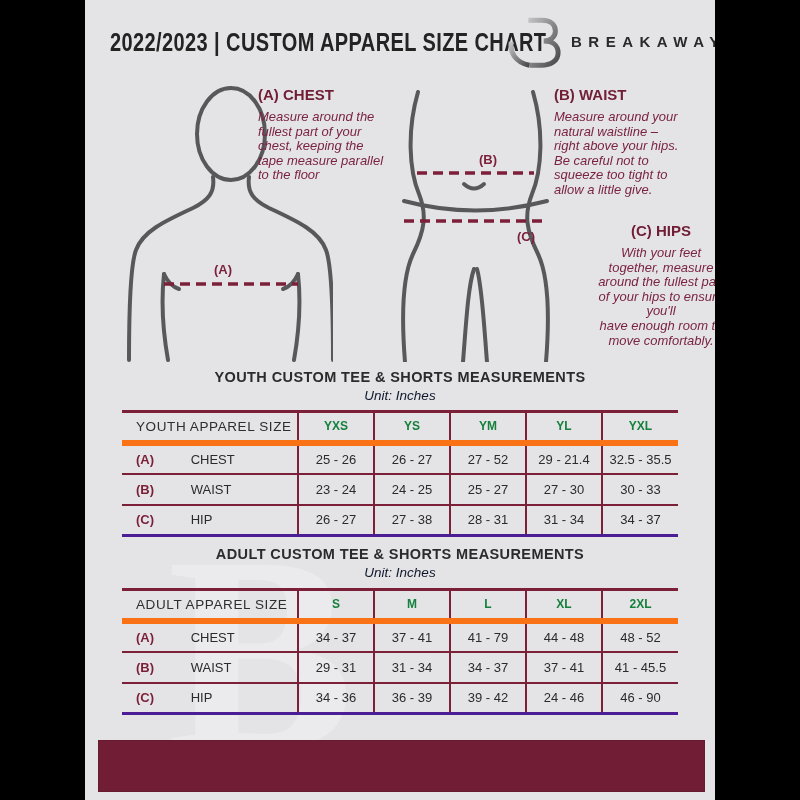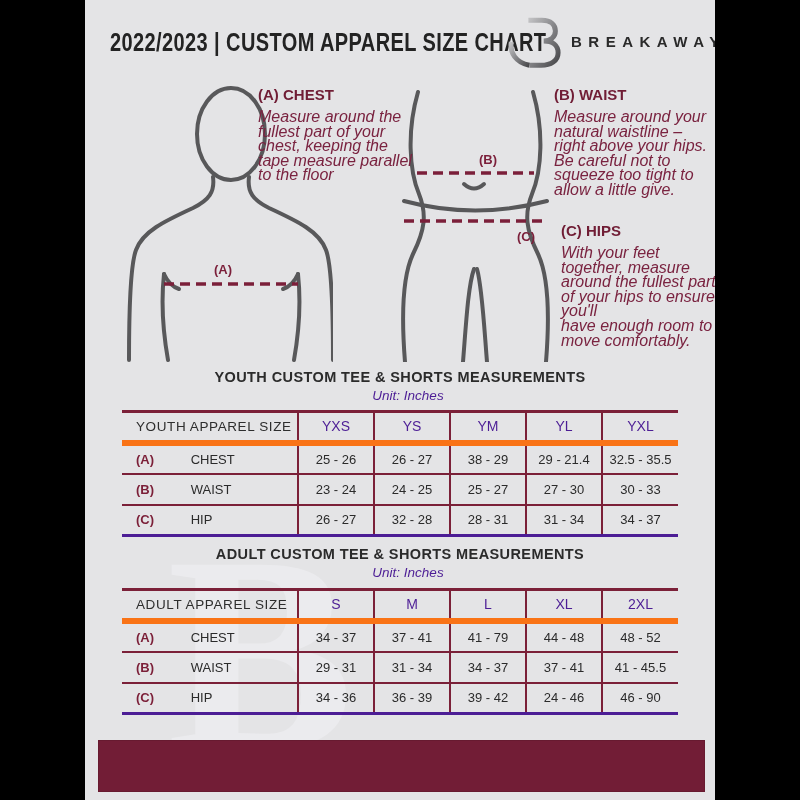--- a/index.html
+++ b/index.html
@@ -21,49 +21,49 @@
   .hdr-logo{position:absolute;left:418px;top:14px;width:58px;height:54px;}
   .hdr-brand{
     position:absolute;left:486px;top:33px;
     font-size:15px;font-weight:700;color:#2a2a2a;letter-spacing:6.5px;white-space:nowrap;
   }
   
   .fig{position:absolute;}
   .guide-block{position:absolute;}
   .guide-head{font-size:15px;font-weight:700;color:#701d35;margin:0 0 7px 0;}
   .guide-text{
-    font-size:16px;font-style:italic;color:#7a2340;line-height:14.6px;
+    font-size:13px;font-style:italic;color:#7a2340;line-height:14.6px;
     margin:0;white-space:pre-line;
   }
   
   .sec-title{
     position:absolute;left:0;width:630px;text-align:center;
     font-size:14.5px;font-weight:700;color:#2b2b2b;letter-spacing:0.4px;
   }
   .sec-unit{
-    position:absolute;left:8px;width:630px;text-align:center;
-    font-size:13.5px;font-style:italic;color:#4c1d95;
+    position:absolute;left:0;width:630px;text-align:center;
+    font-size:13.5px;font-style:italic;color:#0f172a;
   }
   
   table.size-table{
     position:absolute;left:37px;width:556px;border-collapse:collapse;
     table-layout:fixed;z-index:2;background:transparent;
   }
   .size-table col.c-label{width:176px;}
   .size-table col.c-size{width:76px;}
   .size-table tr{height:31px;}
   .size-table tr.hdr-row{border-top:3px solid #7b2038;border-bottom:6px solid #f97316;}
   .size-table tr.data-row{border-bottom:2px solid #7b2038;}
   .size-table tr.data-row:last-child{border-bottom:3px solid #4c1d95;}
   .size-table th,.size-table td{
     border-left:2px solid #7b2038;padding:0;text-align:center;
     font-size:13px;color:#2b2b2b;font-weight:400;
   }
   .size-table th:first-child,.size-table td:first-child{border-left:none;text-align:left;padding-left:14px;}
-  .size-table th.size-col{font-weight:400;font-size:14px;color:#4c1d95;}
+  .size-table th.size-col{font-weight:700;font-size:12px;color:#15803d;}
   .size-table th.label-col{font-weight:400;font-size:13.5px;letter-spacing:0.6px;color:#2e2e2e;}
   .row-prefix{color:#7b1f38;font-weight:700;}
   .row-label{color:#2b2b2b;margin-left:33px;}
   
   .watermark{
     position:absolute;left:82px;top:548px;z-index:1;
     font-size:280px;line-height:0.76;font-weight:700;color:#ebebee;
     font-family:"Liberation Serif",serif;user-select:none;
   }
   .footer-bar{
@@ -130,21 +130,21 @@
   </div>
   <div class="guide-block" style="left:469px;top:86px;width:155px;">
     <p class="guide-head">(B) WAIST</p>
     <p class="guide-text">Measure around your
 natural waistline –
 right above your hips.
 Be careful not to
 squeeze too tight to
 allow a little give.</p>
   </div>
-  <div class="guide-block" style="left:476px;top:222px;width:160px;">
+  <div class="guide-block" style="left:496px;top:222px;width:160px;text-align:center;">
     <p class="guide-head">(C) HIPS</p>
     <p class="guide-text">With your feet
 together, measure
 around the fullest part
 of your hips to ensure
 you'll
 have enough room to
 move comfortably.</p>
   </div>
 
@@ -167,36 +167,36 @@
       <th class="size-col">YXS</th>
       <th class="size-col">YS</th>
       <th class="size-col">YM</th>
       <th class="size-col">YL</th>
       <th class="size-col">YXL</th>
     </tr>
     <tr class="data-row">
       <td><span class="row-prefix">(A)</span> <span class="row-label">CHEST</span></td>
       <td>25 - 26</td>
       <td>26 - 27</td>
-      <td>38 - 29</td>
+      <td>27 - 52</td>
       <td>29 - 21.4</td>
       <td>32.5 - 35.5</td>
     </tr>
     <tr class="data-row">
       <td><span class="row-prefix">(B)</span> <span class="row-label">WAIST</span></td>
       <td>23 - 24</td>
       <td>24 - 25</td>
       <td>25 - 27</td>
       <td>27 - 30</td>
       <td>30 - 33</td>
     </tr>
     <tr class="data-row">
       <td><span class="row-prefix">(C)</span> <span class="row-label">HIP</span></td>
       <td>26 - 27</td>
-      <td>32 - 28</td>
+      <td>27 - 38</td>
       <td>28 - 31</td>
       <td>31 - 34</td>
       <td>34 - 37</td>
     </tr>
   </tbody>
     </table>
 
   <div class="sec-title" style="top:546px;">ADULT CUSTOM TEE &amp; SHORTS MEASUREMENTS</div>
   <div class="sec-unit" style="top:565px;">Unit: Inches</div>
   <table class="size-table" style="top:588px;">

